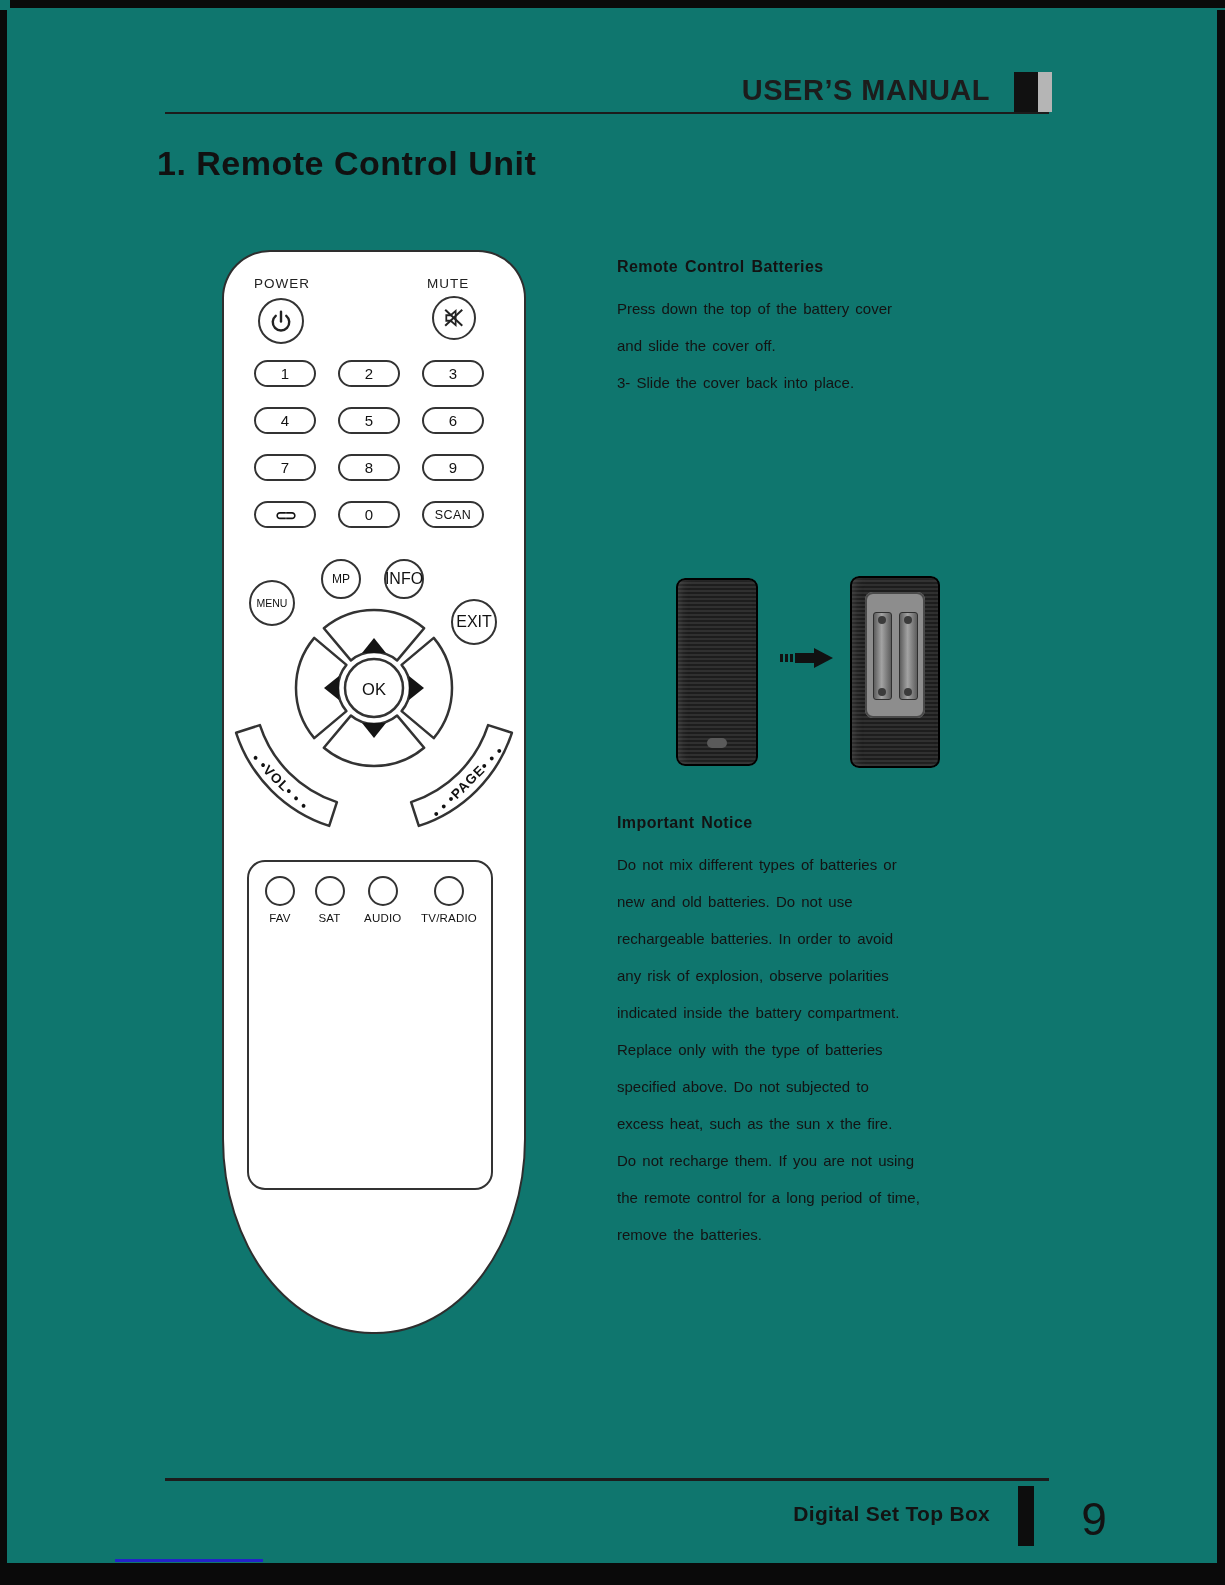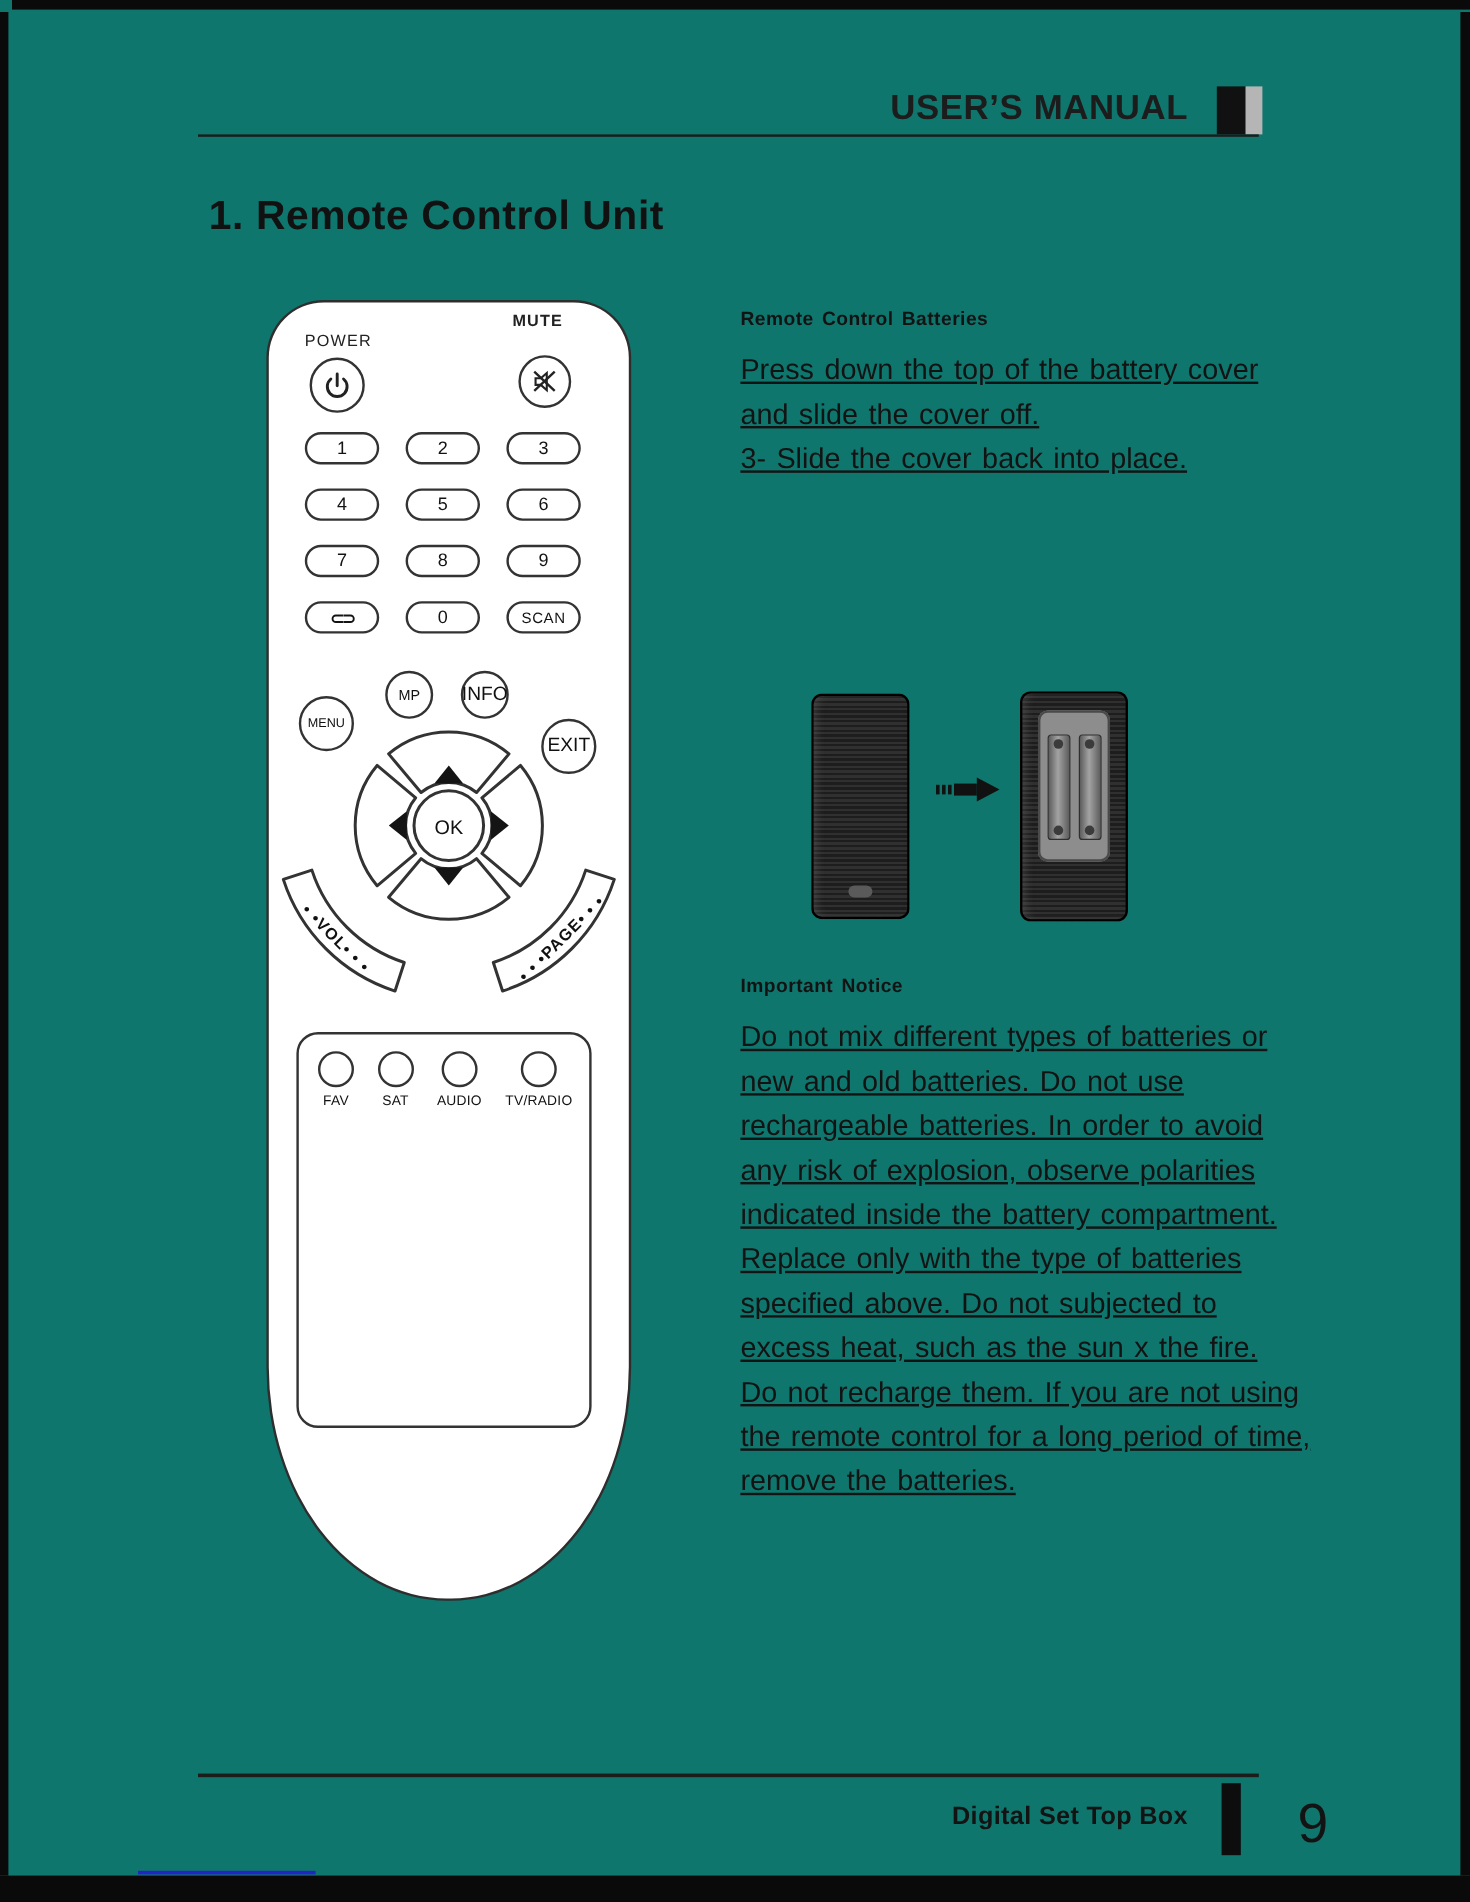--- a/index.html
+++ b/index.html
@@ -8,21 +8,21 @@
   .abs{position:absolute;}
 
   
   .edge{position:absolute;background:#0a0a0a;}
   .blue-line{position:absolute;background:#2323c8;}
 
   
   .header-title{position:absolute;top:74px;left:0;width:990px;text-align:right;
                 font-size:29px;font-weight:bold;letter-spacing:.5px;color:#1c1c1c;}
   .rule{position:absolute;background:#1c1c1c;}
-  .section-title{position:absolute;left:157px;top:144px;margin:17px;
+  .section-title{position:absolute;left:157px;top:144px;margin:0;
                  font-size:34px;font-weight:bold;letter-spacing:.5px;color:#111;}
   .footer-label{position:absolute;left:600px;top:1502px;width:390px;text-align:right;
                 font-size:21px;font-weight:bold;letter-spacing:.3px;}
   .page-number{position:absolute;left:1056px;top:1492px;width:76px;text-align:center;
                font-size:46px;font-weight:normal;}
 
   
   .remote{position:absolute;left:222px;top:250px;width:300px;height:1080px;
           border:2.5px solid #2e2e2e;background:#fff;
           border-radius:48px 48px 150px 150px / 48px 48px 195px 195px;}
@@ -38,21 +38,21 @@
   .panel{position:absolute;left:23px;top:608px;width:246px;height:330px;box-sizing:border-box;
          border:2.5px solid #333;border-radius:18px;}
   .fn-row{display:flex;justify-content:space-between;padding:14px 14px 0 16px;}
   .fn-item{display:flex;flex-direction:column;align-items:center;}
   .fn-circle{width:30px;height:30px;border:2.5px solid #333;border-radius:50%;box-sizing:border-box;}
   .fn-label{font-size:11.5px;margin-top:6px;letter-spacing:.2px;}
   .dpad-svg{position:absolute;left:0;top:331px;}
 
   
   .blk-heading{font-size:16px;font-weight:bold;letter-spacing:.4px;margin:0 0 14px 0;word-spacing:2px;}
-  .body-text{font-size:24px;line-height:37px;white-space:pre-line;word-spacing:2px;margin:0;text-decoration:underline;}
+  .body-text{font-size:15px;line-height:37px;white-space:pre-line;word-spacing:2px;margin:0;}
   .hang{padding-left:30px;text-indent:-30px;}
   .batteries-block{position:absolute;left:617px;top:258px;width:480px;}
   .notice-block{position:absolute;left:617px;top:814px;width:480px;}
 
   
   .battery-figure{position:absolute;left:676px;top:576px;width:266px;height:194px;}
   .photo{position:absolute;border-radius:9px;
          background:repeating-linear-gradient(0deg,#1d1d1d 0 2px,#303030 2px 4px),
                     repeating-linear-gradient(90deg,rgba(0,0,0,.25) 0 3px,rgba(255,255,255,.05) 3px 6px),#242424;
          box-shadow:inset 0 0 0 2px #000, inset 4px 0 8px rgba(120,120,120,.35);}
@@ -89,21 +89,21 @@
   <div class="remote">
 
     <div class="rc-small-label" style="left:30px;top:24px;">POWER</div>
     <div class="cbtn" style="left:34px;top:46px;width:42px;height:42px;">
       <svg width="22" height="22" viewBox="0 0 20 20">
         <path d="M 5.2 5.3 A 7.5 7.5 0 1 0 14.8 5.3" fill="none" stroke="#222" stroke-width="2.2" stroke-linecap="round"></path>
         <line x1="10" y1="1.5" x2="10" y2="10.5" stroke="#222" stroke-width="2.2" stroke-linecap="round"></line>
       </svg>
     </div>
 
-    <div class="rc-small-label" style="left:203px;top:8px;font-weight:bold;">MUTE</div>
+    <div class="rc-small-label" style="left:203px;top:24px;">MUTE</div>
     <div class="cbtn" style="left:208px;top:44px;width:40px;height:40px;">
       <svg width="22" height="22" viewBox="0 0 20 20">
         <polygon points="3,7.5 7,7.5 11.5,3.5 11.5,16.5 7,12.5 3,12.5" fill="none" stroke="#222" stroke-width="1.6"></polygon>
         <line x1="2" y1="2.5" x2="17.5" y2="17" stroke="#222" stroke-width="1.8"></line>
         <line x1="17.5" y1="2.5" x2="2" y2="17" stroke="#222" stroke-width="1.8"></line>
       </svg>
     </div>
 
     <div class="keypad">
       <div class="pill">1</div>

